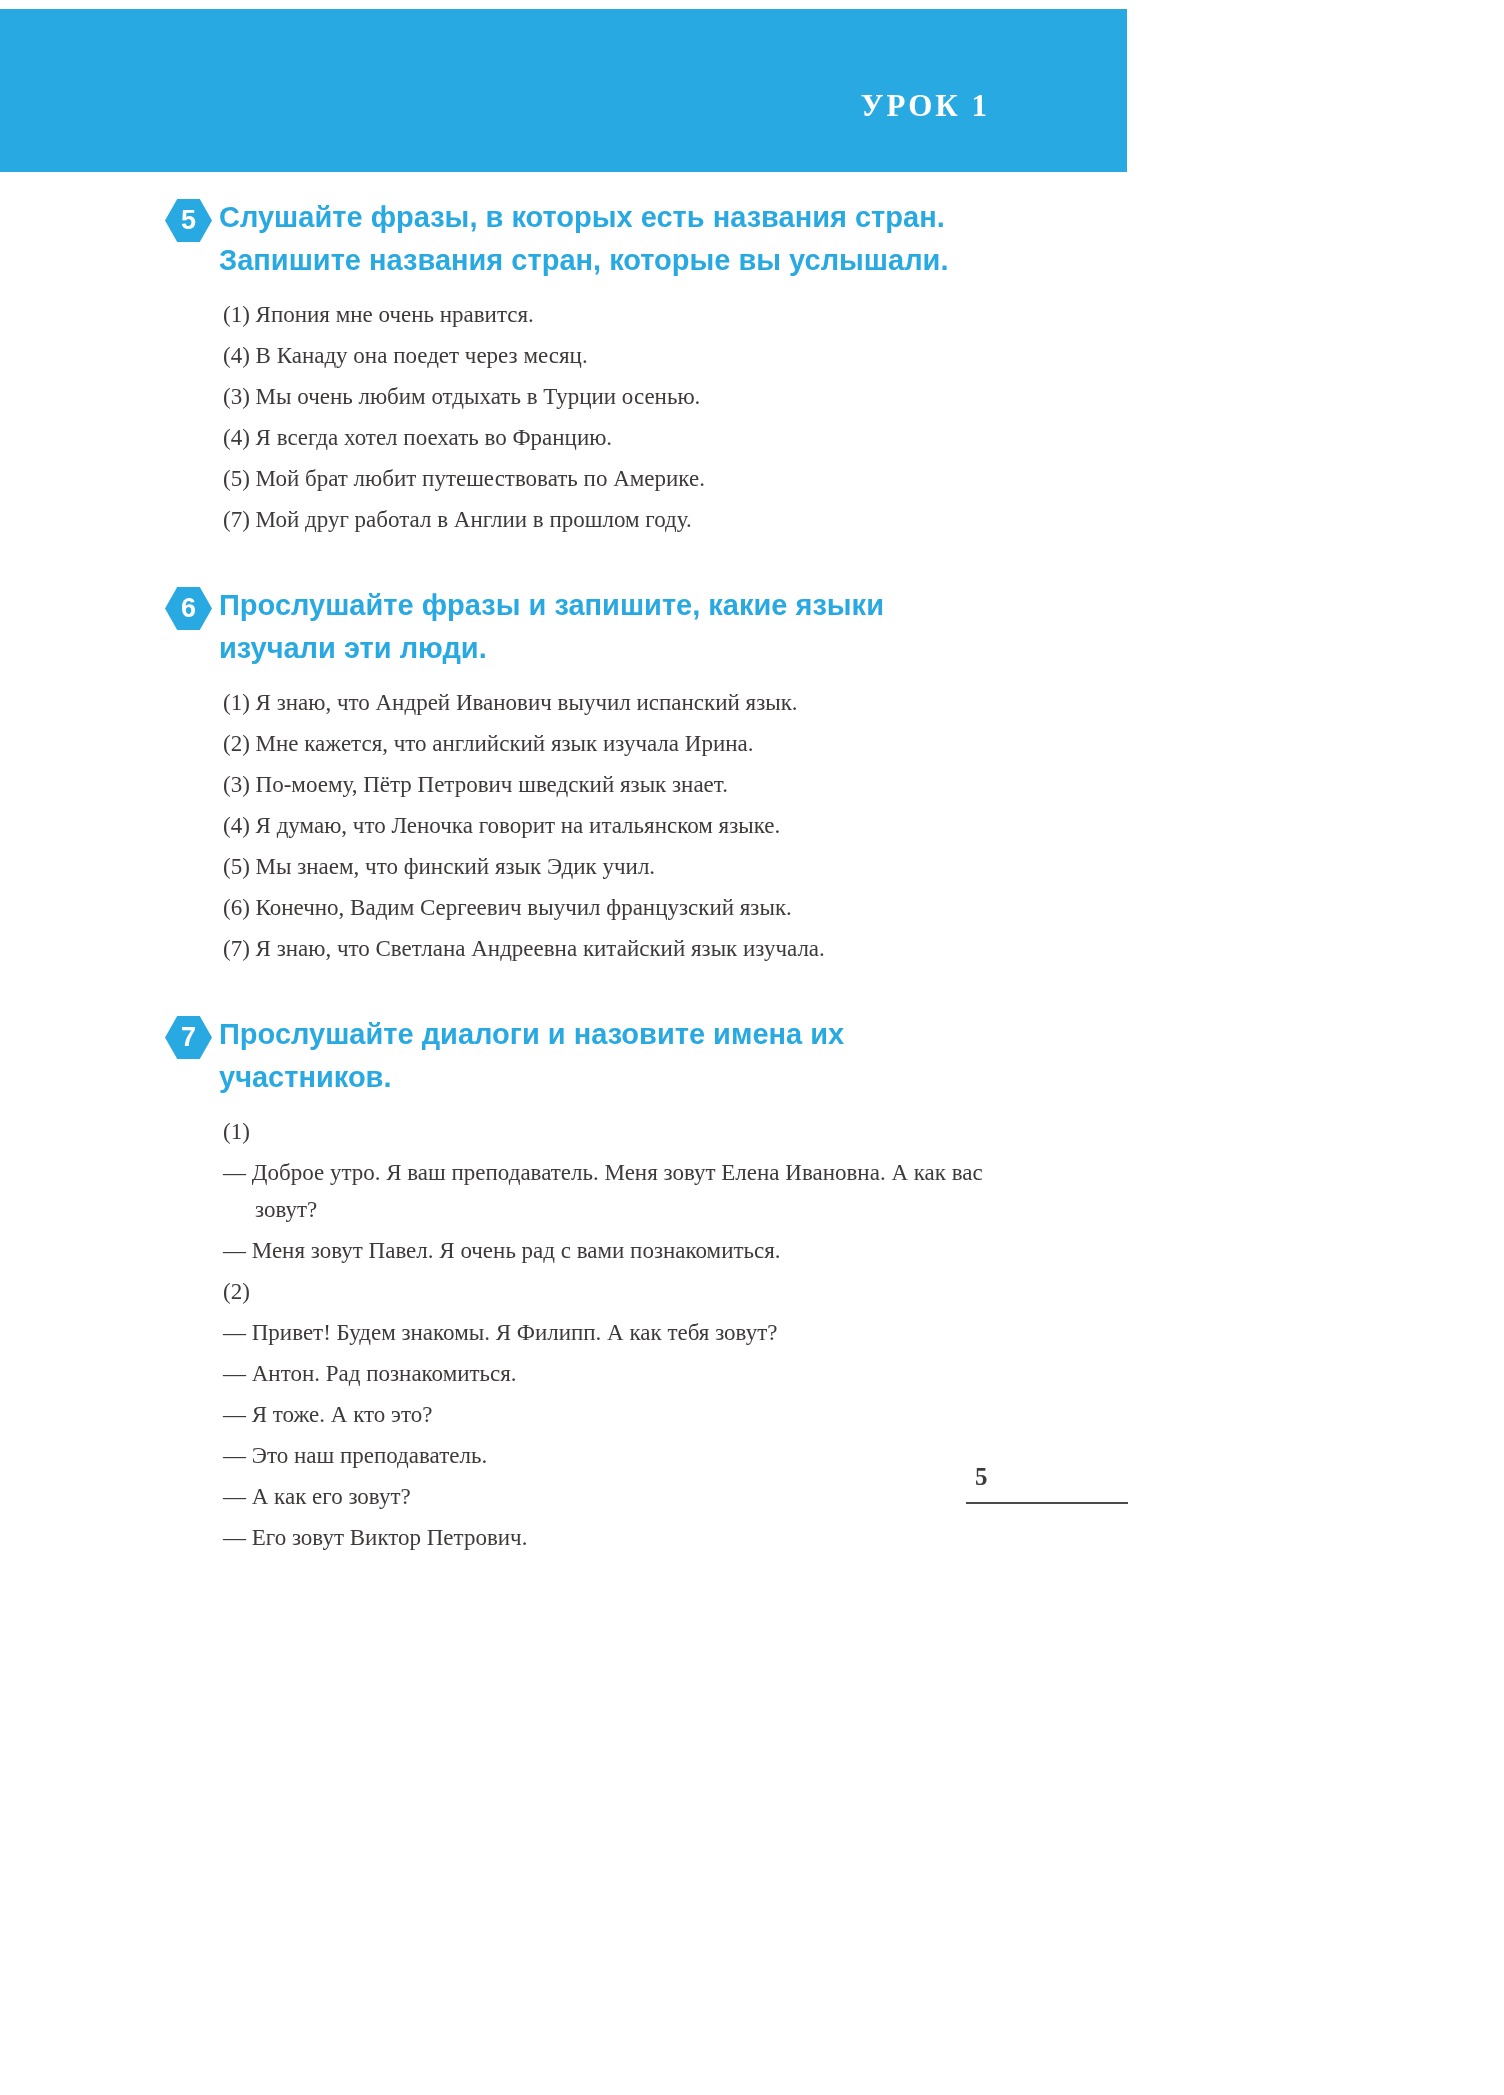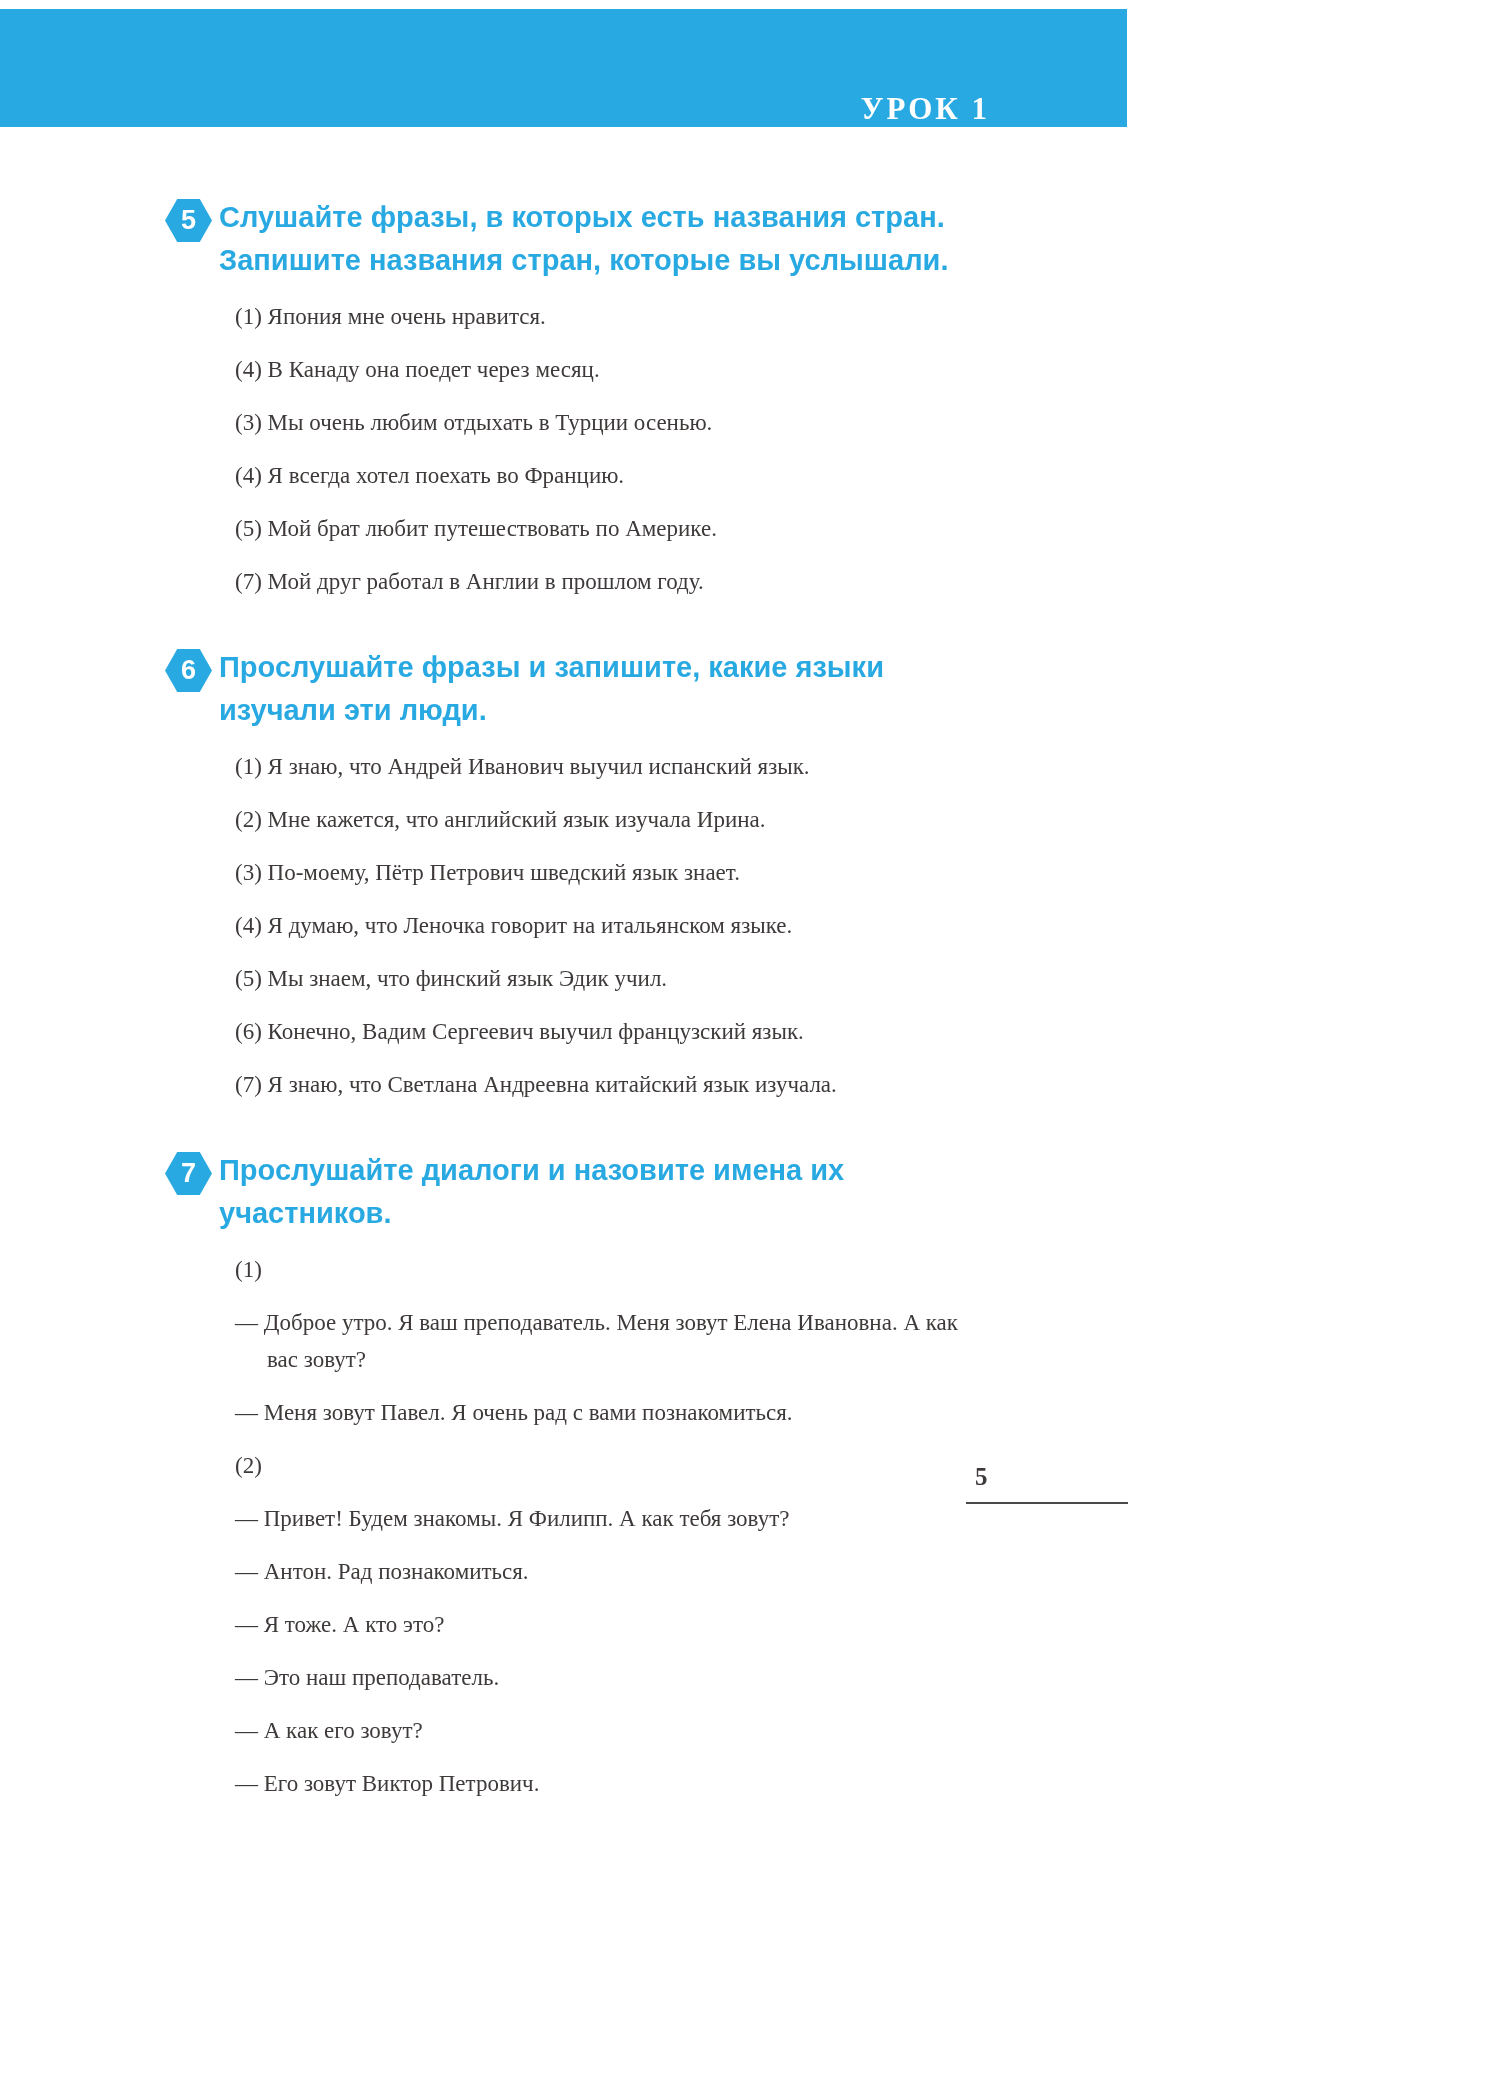--- a/index.html
+++ b/index.html
@@ -11,24 +11,24 @@
     overflow: hidden;
     font-family: "Liberation Serif", serif;
   }
 
   
   .topbar {
     position: absolute;
     top: 9px;
     left: 0;
     width: 1127px;
-    height: 118px;
+    height: 163px;
     background: #29a9e1;
     display: flex;
-    align-items: flex-end;
+    align-items: center;
     justify-content: flex-end;
     padding: 30px 137px 0 8px;
     box-sizing: border-box;
   }
   .lesson-title {
     font-family: "Liberation Serif", serif;
     font-weight: 700;
     font-size: 31px;
     letter-spacing: 3px;
     color: #ffffff;
@@ -70,21 +70,21 @@
     font-size: 29px;
     line-height: 43px;
     color: #29a9e1;
     max-width: 784px;
   }
 
   .ex-body { margin: 14px 0 0 54px; max-width: 784px; }
   .ex-item,
   .dialogue-label,
   .dialogue-line {
-    margin: 16px;
+    margin: 4px;
     font-family: "Liberation Serif", serif;
     font-size: 23px;
     line-height: 37px;
     color: #3e3a39;
   }
   .dialogue-line {
     padding-left: 32px;
     text-indent: -32px;
   }
 

